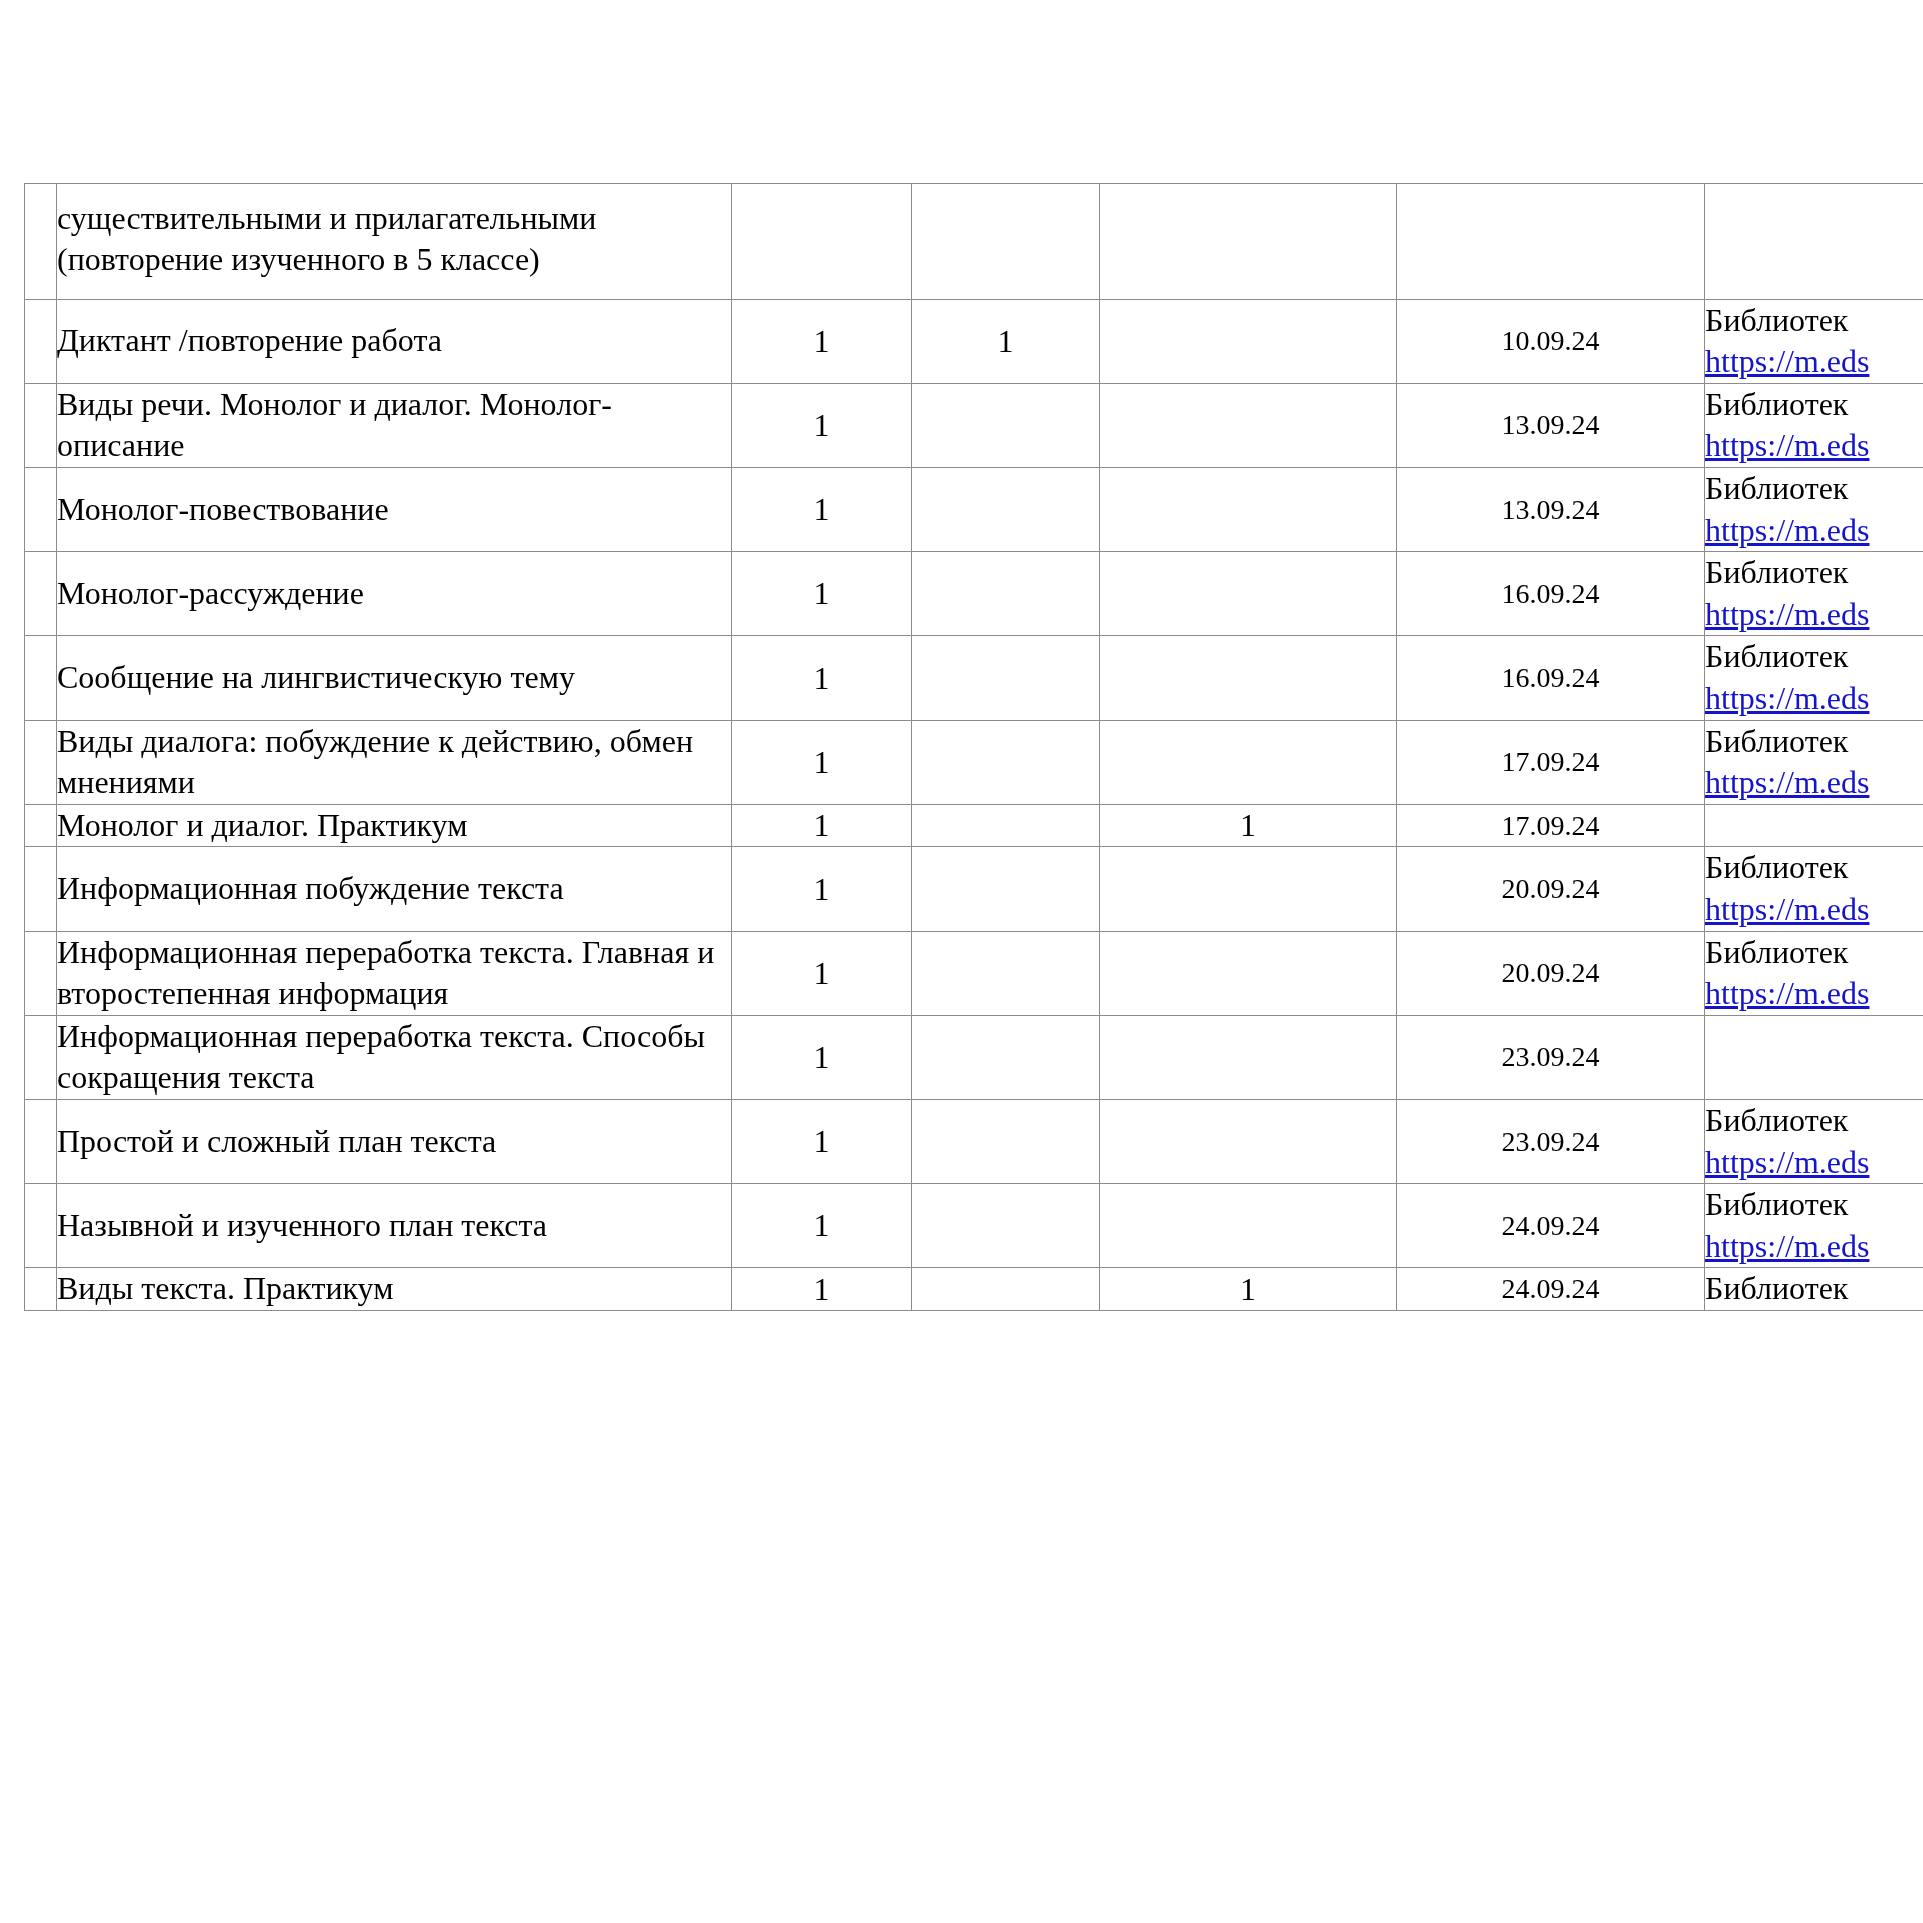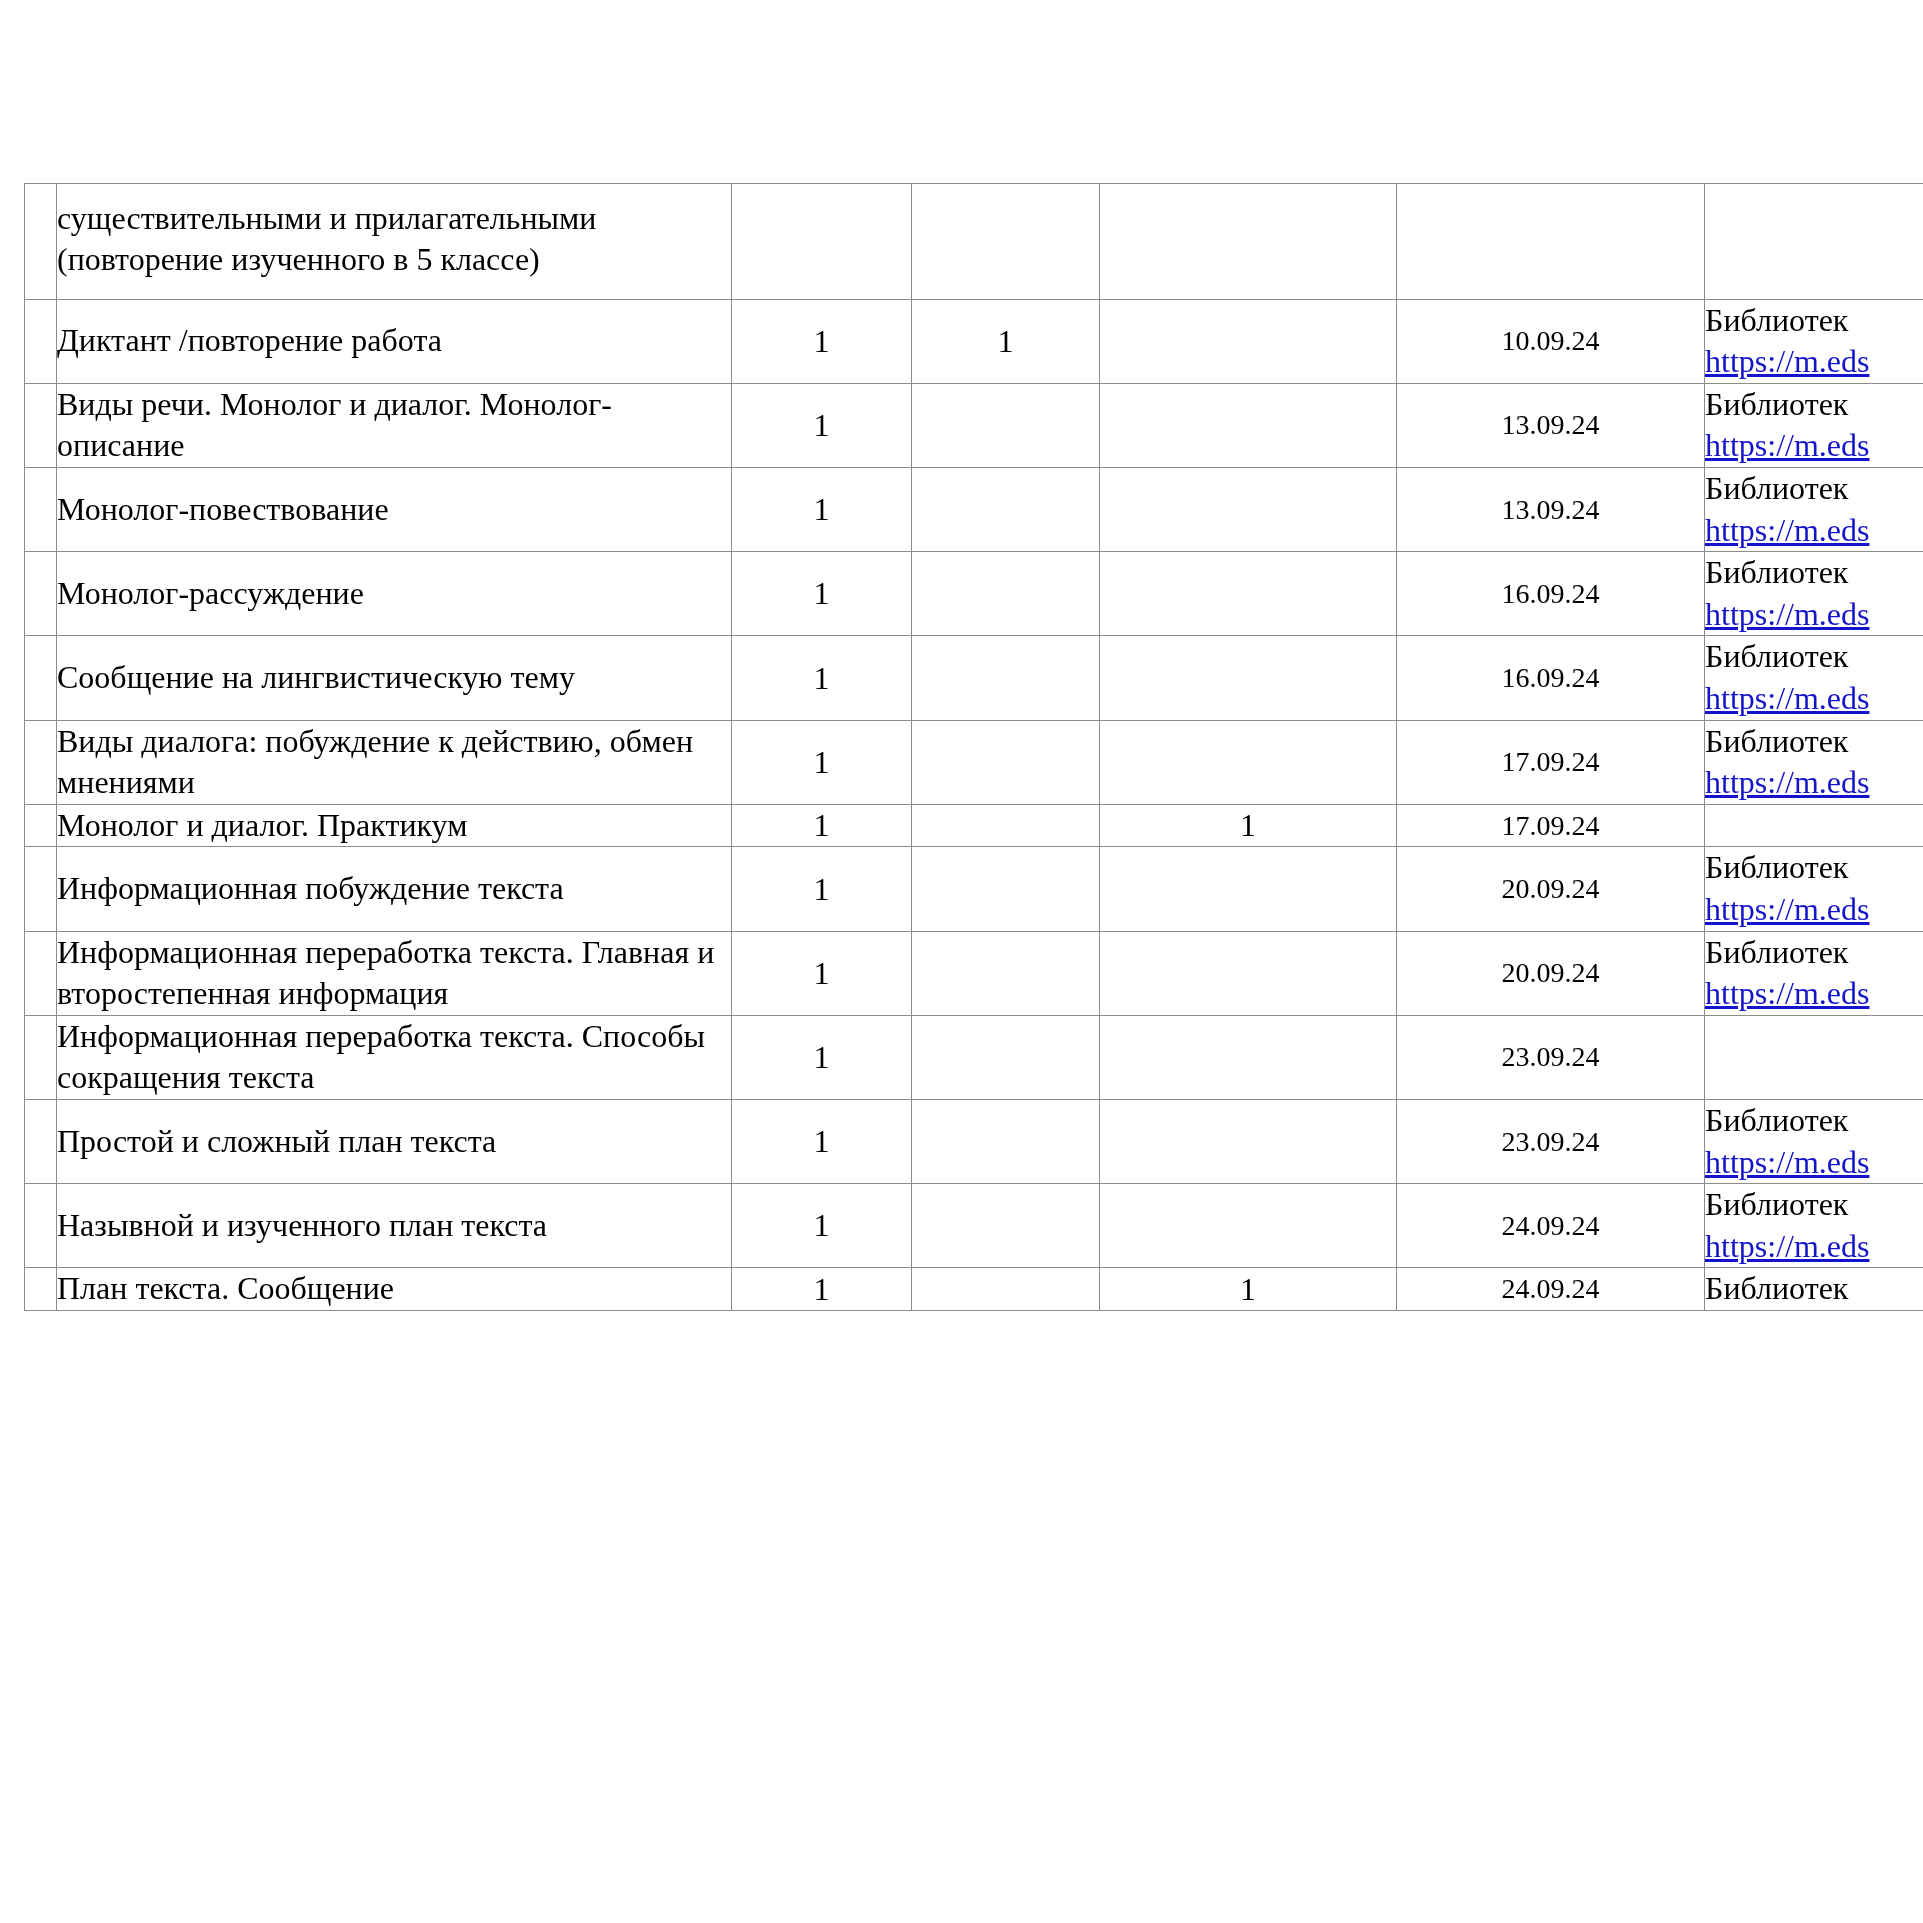--- a/index.html
+++ b/index.html
@@ -268,21 +268,21 @@
             <td class="num"></td>
             <td class="num"></td>
             <td class="date">24.09.24</td>
             <td class="res">
               <span class="lib">Библиотек</span>
               <span class="url">https://m.eds</span>
             </td>
           </tr>
           <tr>
             <td class="gutter"></td>
-            <td class="topic">План текста. Сообщение</td>
+            <td class="topic">Виды текста. Практикум</td>
             <td class="num">1</td>
             <td class="num"></td>
             <td class="num">1</td>
             <td class="date">24.09.24</td>
             <td class="res">
               <span class="lib">Библиотек</span>
             </td>
           </tr>
         </tbody>
     </table>

